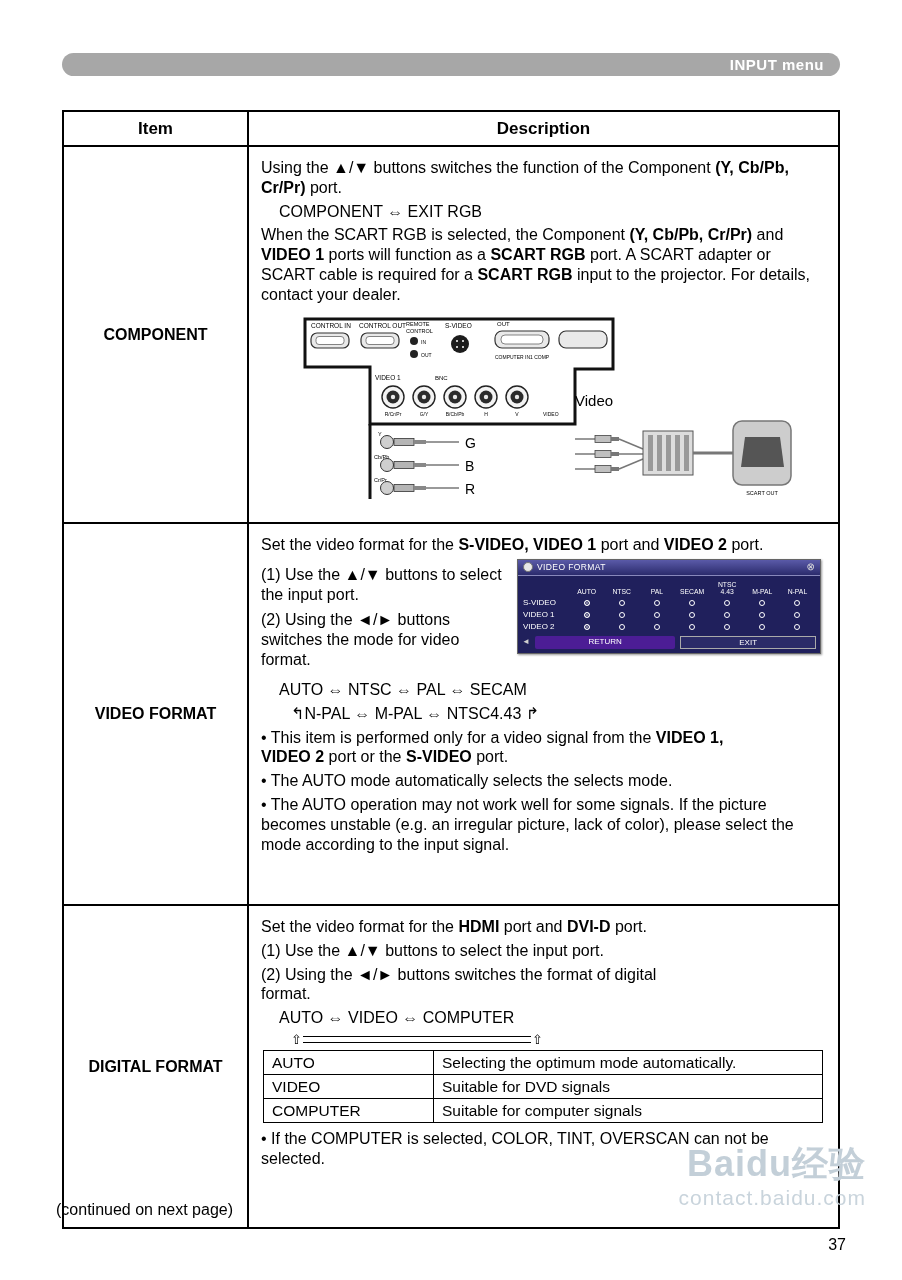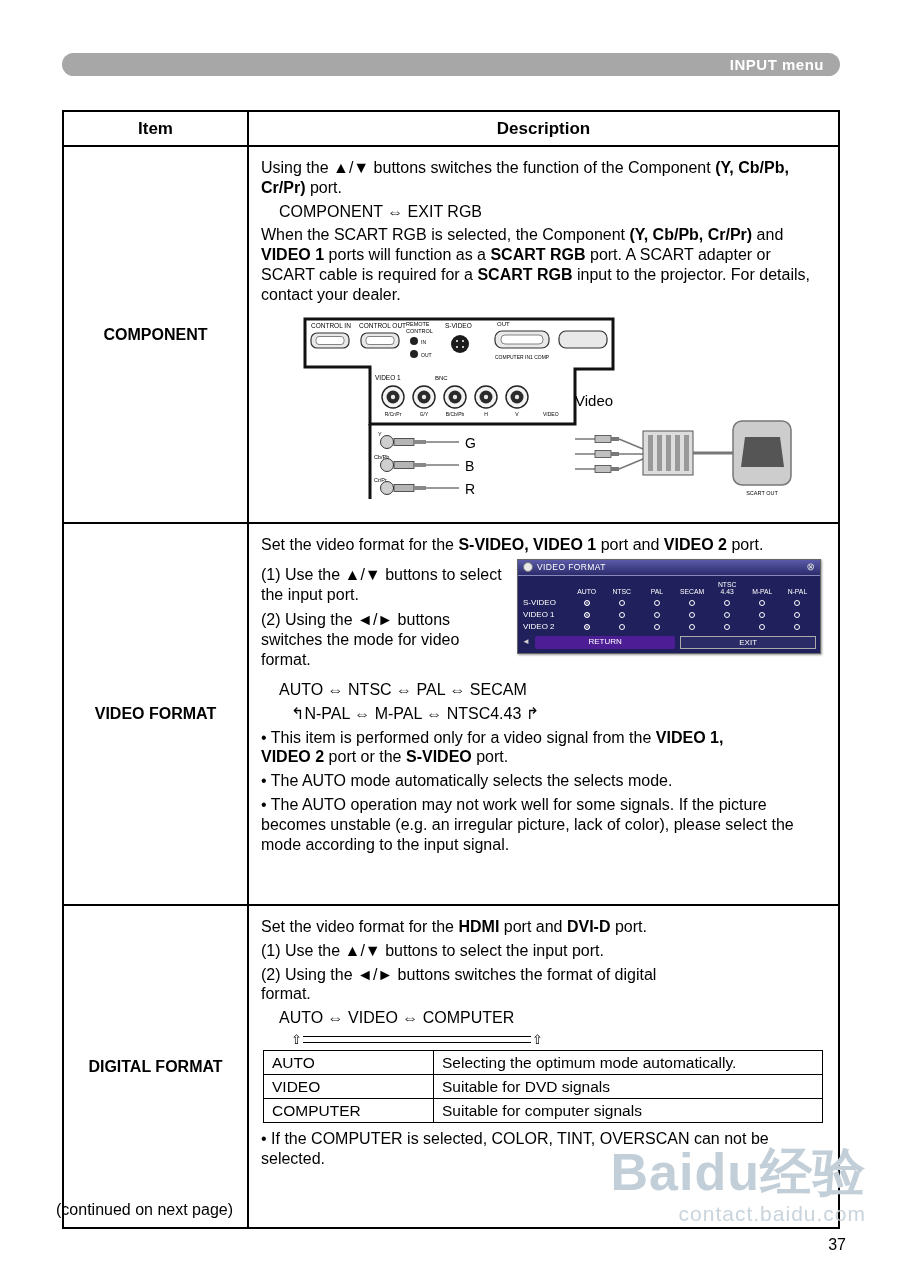--- a/index.html
+++ b/index.html
@@ -73,21 +73,21 @@
   
   .df-table{border-collapse:collapse;margin:4px 0 6px 2px;width:560px;font-size:15.5px;}
   .df-table td{border:1.5px solid #000;padding:1px 8px;height:21px;}
   .df-col1{width:170px;}
 
   
   .footer-note{position:absolute;left:56px;top:1201px;font-size:16px;}
   .page-number{position:absolute;right:56px;top:1236px;font-size:16px;}
   .watermark{position:absolute;right:36px;top:1146px;text-align:right;pointer-events:none;
              z-index:5;}
-  .wm1{font-size:52px;font-weight:bold;color:#c3cfd8;letter-spacing:1px;line-height:1;}
+  .wm1{font-size:36px;font-weight:bold;color:#c3cfd8;letter-spacing:1px;line-height:1;}
   .wm2{font-size:21px;color:#c9d4dc;margin-top:4px;letter-spacing:1px;}
 </style>
 </head>
 <body>
 
 <div class="page">
 
   <div class="header-bar">
     <span class="header-title">INPUT menu</span>
   </div>

